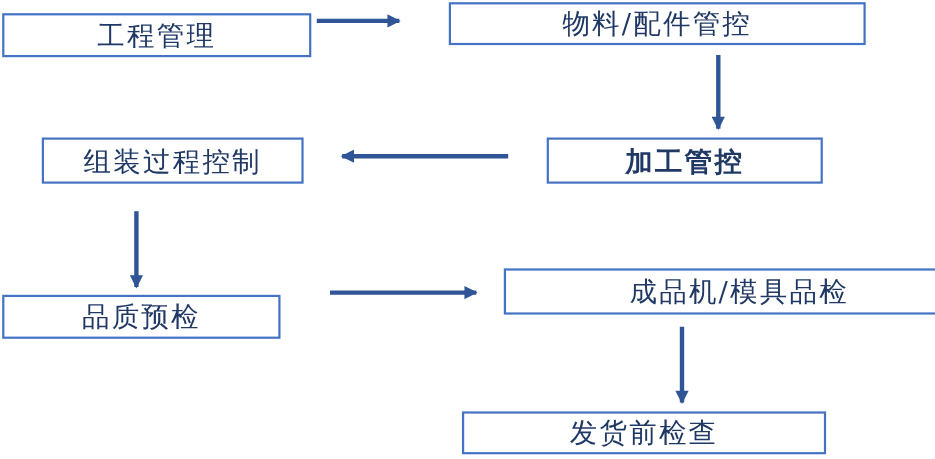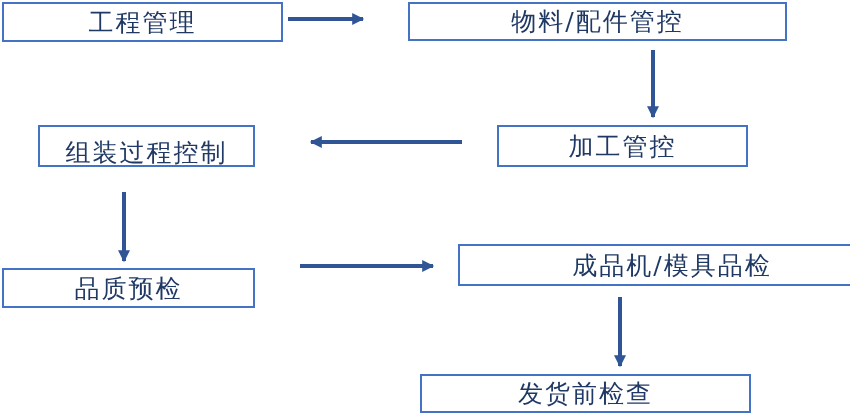--- a/index.html
+++ b/index.html
@@ -29,24 +29,24 @@
     color: var(--text);
     font-size: 25px;
     line-height: 1;
     display: flex;
     align-items: center;
     justify-content: center;
     letter-spacing: 2px;
     white-space: nowrap;
   }
   
-  .n-engineering   { left: 2px;   top: 2px;   width: 281px; height: 40px; }
+  .n-engineering   { left: 2px;   top: 12px;   width: 281px; height: 40px; }
   .n-material      { left: 369px; top: 2px;   width: 379px; height: 39px; margin-left: 39px; }
-  .n-assembly      { left: 38px;  top: 125px; width: 217px; height: 42px; align-items: flex-end; }
-  .n-processing    { left: 497px; top: 125px; width: 251px; height: 42px; }
+  .n-assembly      { left: 38px;  top: 125px; width: 238px; height: 42px; }
+  .n-processing    { left: 497px; top: 125px; width: 251px; height: 42px; font-weight: bold; }
   .n-preinspect    { left: 2px;   top: 268px; width: 253px; height: 40px; font-family: Liberation Serif, serif; }
   .n-finished      { left: 458px; top: 244px; width: 428px; height: 42px; }
   .n-preshipment   { left: 420px; top: 374px; width: 331px; height: 39px; }
 
   .edges {
     position: absolute;
     left: 0; top: 0;
     width: 850px;
     height: 417px;
     pointer-events: none;

